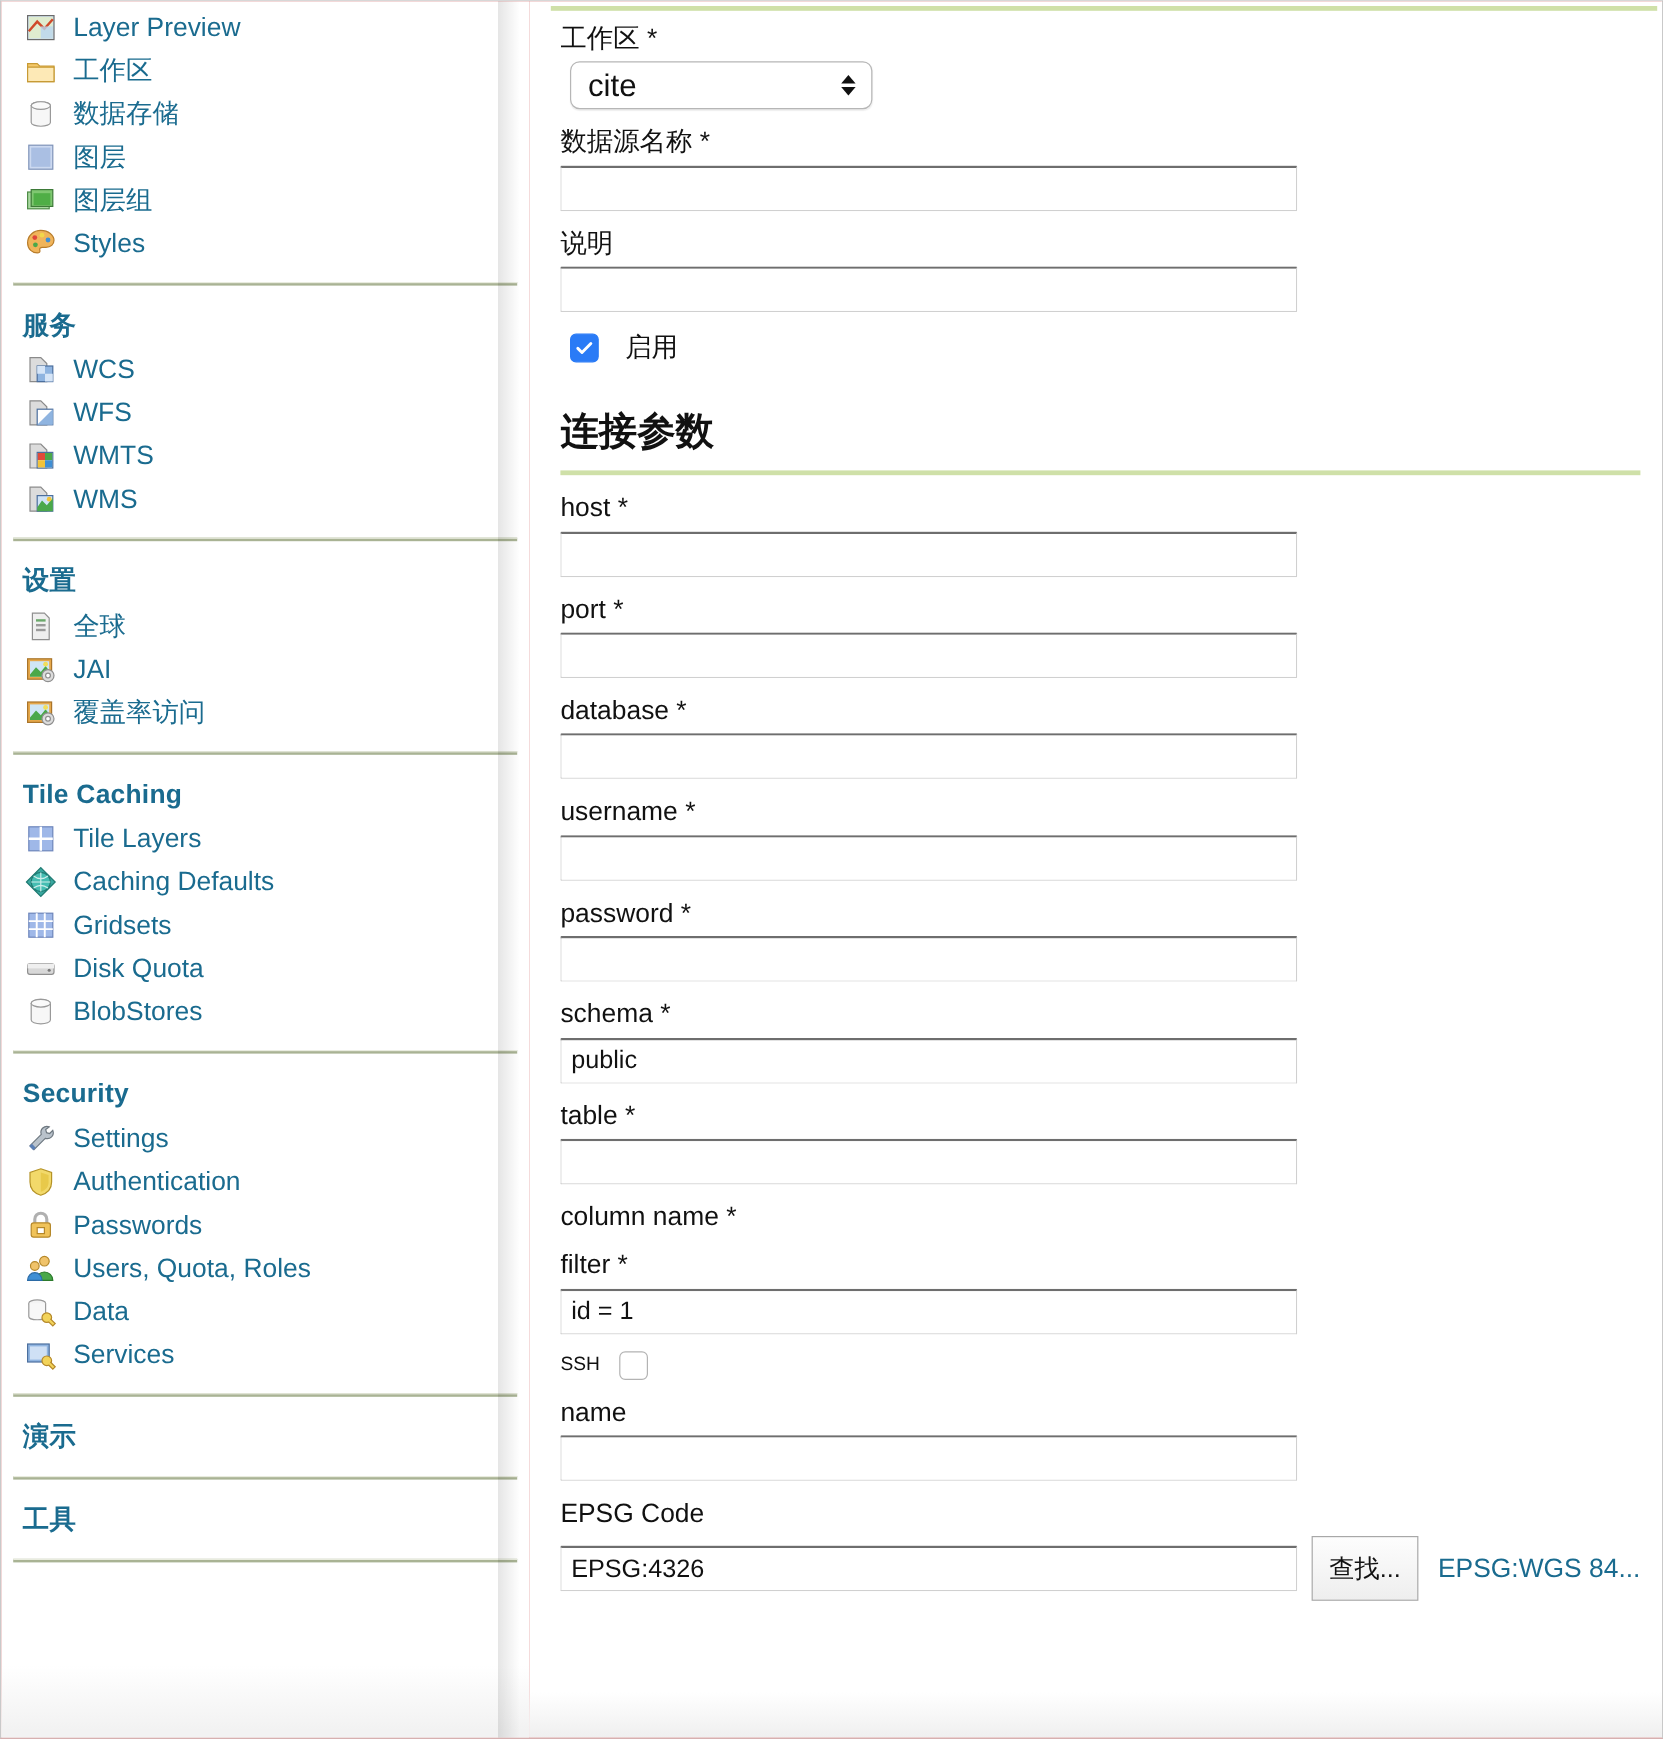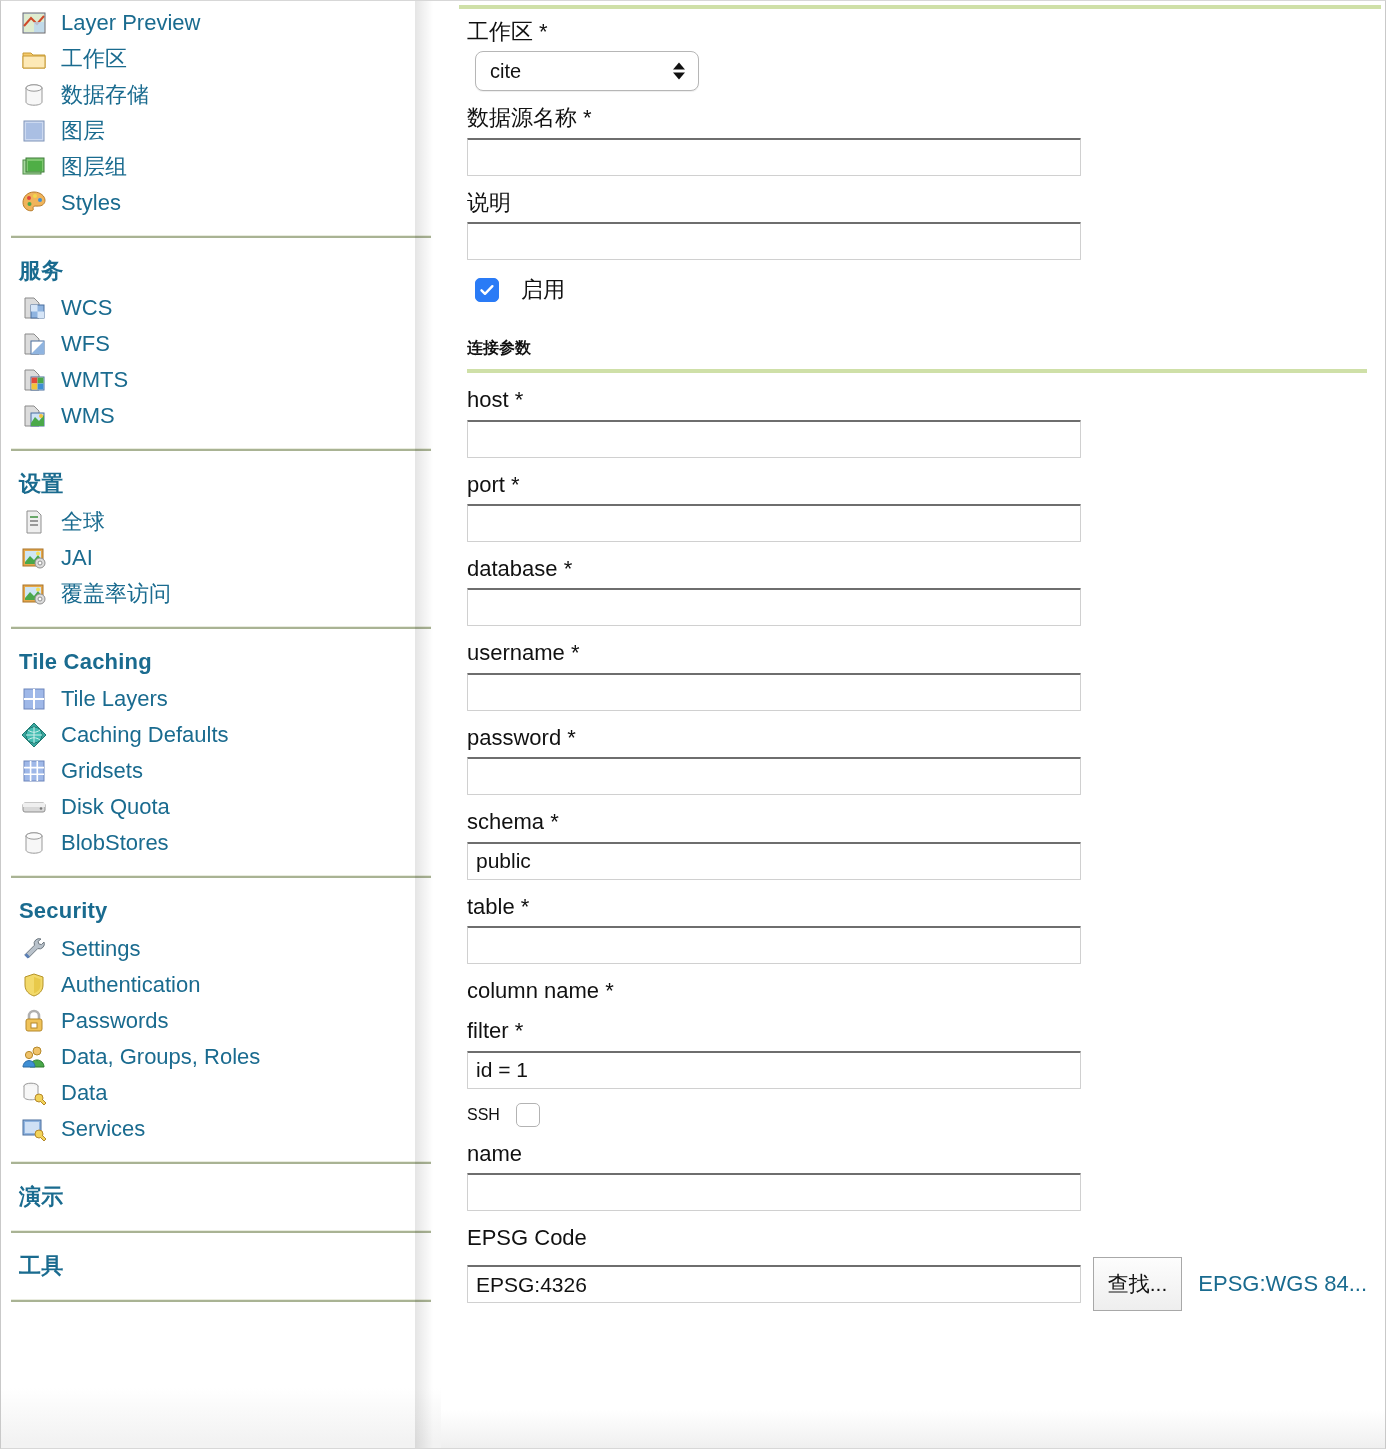--- a/index.html
+++ b/index.html
@@ -111,23 +111,23 @@
     border-top: 2px solid #6e6e6e;
     border-radius: 1px;
     outline: none;
   }
   .txt::placeholder { color: #9b9b9b; }
 
   .sel-wrap { margin: 2px 0 0 8px; }
   select.sel {
     -webkit-appearance: none;
     appearance: none;
-    width: 224px;
+    width: 252px;
     height: 40px;
-    font-size: 20px;
+    font-size: 26px;
     font-family: "Liberation Sans", "DejaVu Sans", sans-serif;
     color: #111;
     background: #ffffff;
     border: 1px solid #b6b6b6;
     border-radius: 8px;
     padding: 0 38px 0 14px;
     box-shadow: 0 1px 1px rgba(0,0,0,0.07);
     outline: none;
   }
   .sel-holder { position: relative; display: inline-block; }
@@ -165,21 +165,21 @@
   .chk svg { width: 18px; height: 18px; display:block; }
   .chk.off { background: #ffffff; border: 1px solid #b3b3b3; }
   .chk-label {
     font-size: 22px;
     color: #111;
     margin-left: 22px;
     line-height: 1;
   }
 
   .section-title {
-    font-size: 16px;
+    font-size: 32px;
     font-weight: bold;
     color: #111;
     margin: 36px 0 0 0;
   }
   .section-rule {
     height: 4px;
     background: #cfe0a8;
     margin: 10px 0 0 0;
   }
 
@@ -479,21 +479,21 @@
           </div>
           <div class="sb-item">
             <span class="ico">
               <svg viewBox="0 0 26 26" xmlns="http://www.w3.org/2000/svg">
                 <circle cx="16" cy="7" r="4" fill="#f0c36a" stroke="#b5882a"></circle>
                 <path d="M9 23c0-4 3.2-7 7-7s7 3 7 7z" fill="#4aa84a" stroke="#2c7a2c"></path>
                 <circle cx="8" cy="11" r="3.6" fill="#f0c36a" stroke="#b5882a"></circle>
                 <path d="M2 23c0-3.6 2.7-6.4 6-6.4s6 2.8 6 6.4z" fill="#3f8fd4" stroke="#2b6aa5"></path>
               </svg>
             </span>
-            <span class="sb-label">Data, Groups, Roles</span>
+            <span class="sb-label">Users, Quota, Roles</span>
           </div>
           <div class="sb-item">
             <span class="ico">
               <svg viewBox="0 0 26 26" xmlns="http://www.w3.org/2000/svg">
                 <ellipse cx="10" cy="6" rx="7" ry="2.8" fill="#f3f3f3" stroke="#999"></ellipse>
                 <path d="M3 6v11c0 1.6 3.1 2.8 7 2.8s7-1.2 7-2.8V6" fill="#f7f7f7" stroke="#999"></path>
                 <circle cx="18" cy="18" r="4" fill="#f2d35a" stroke="#b5882a"></circle>
                 <path d="M21 19 L25 23 L23 25 L19.5 21.5" fill="#f2d35a" stroke="#b5882a"></path>
               </svg>
             </span>

